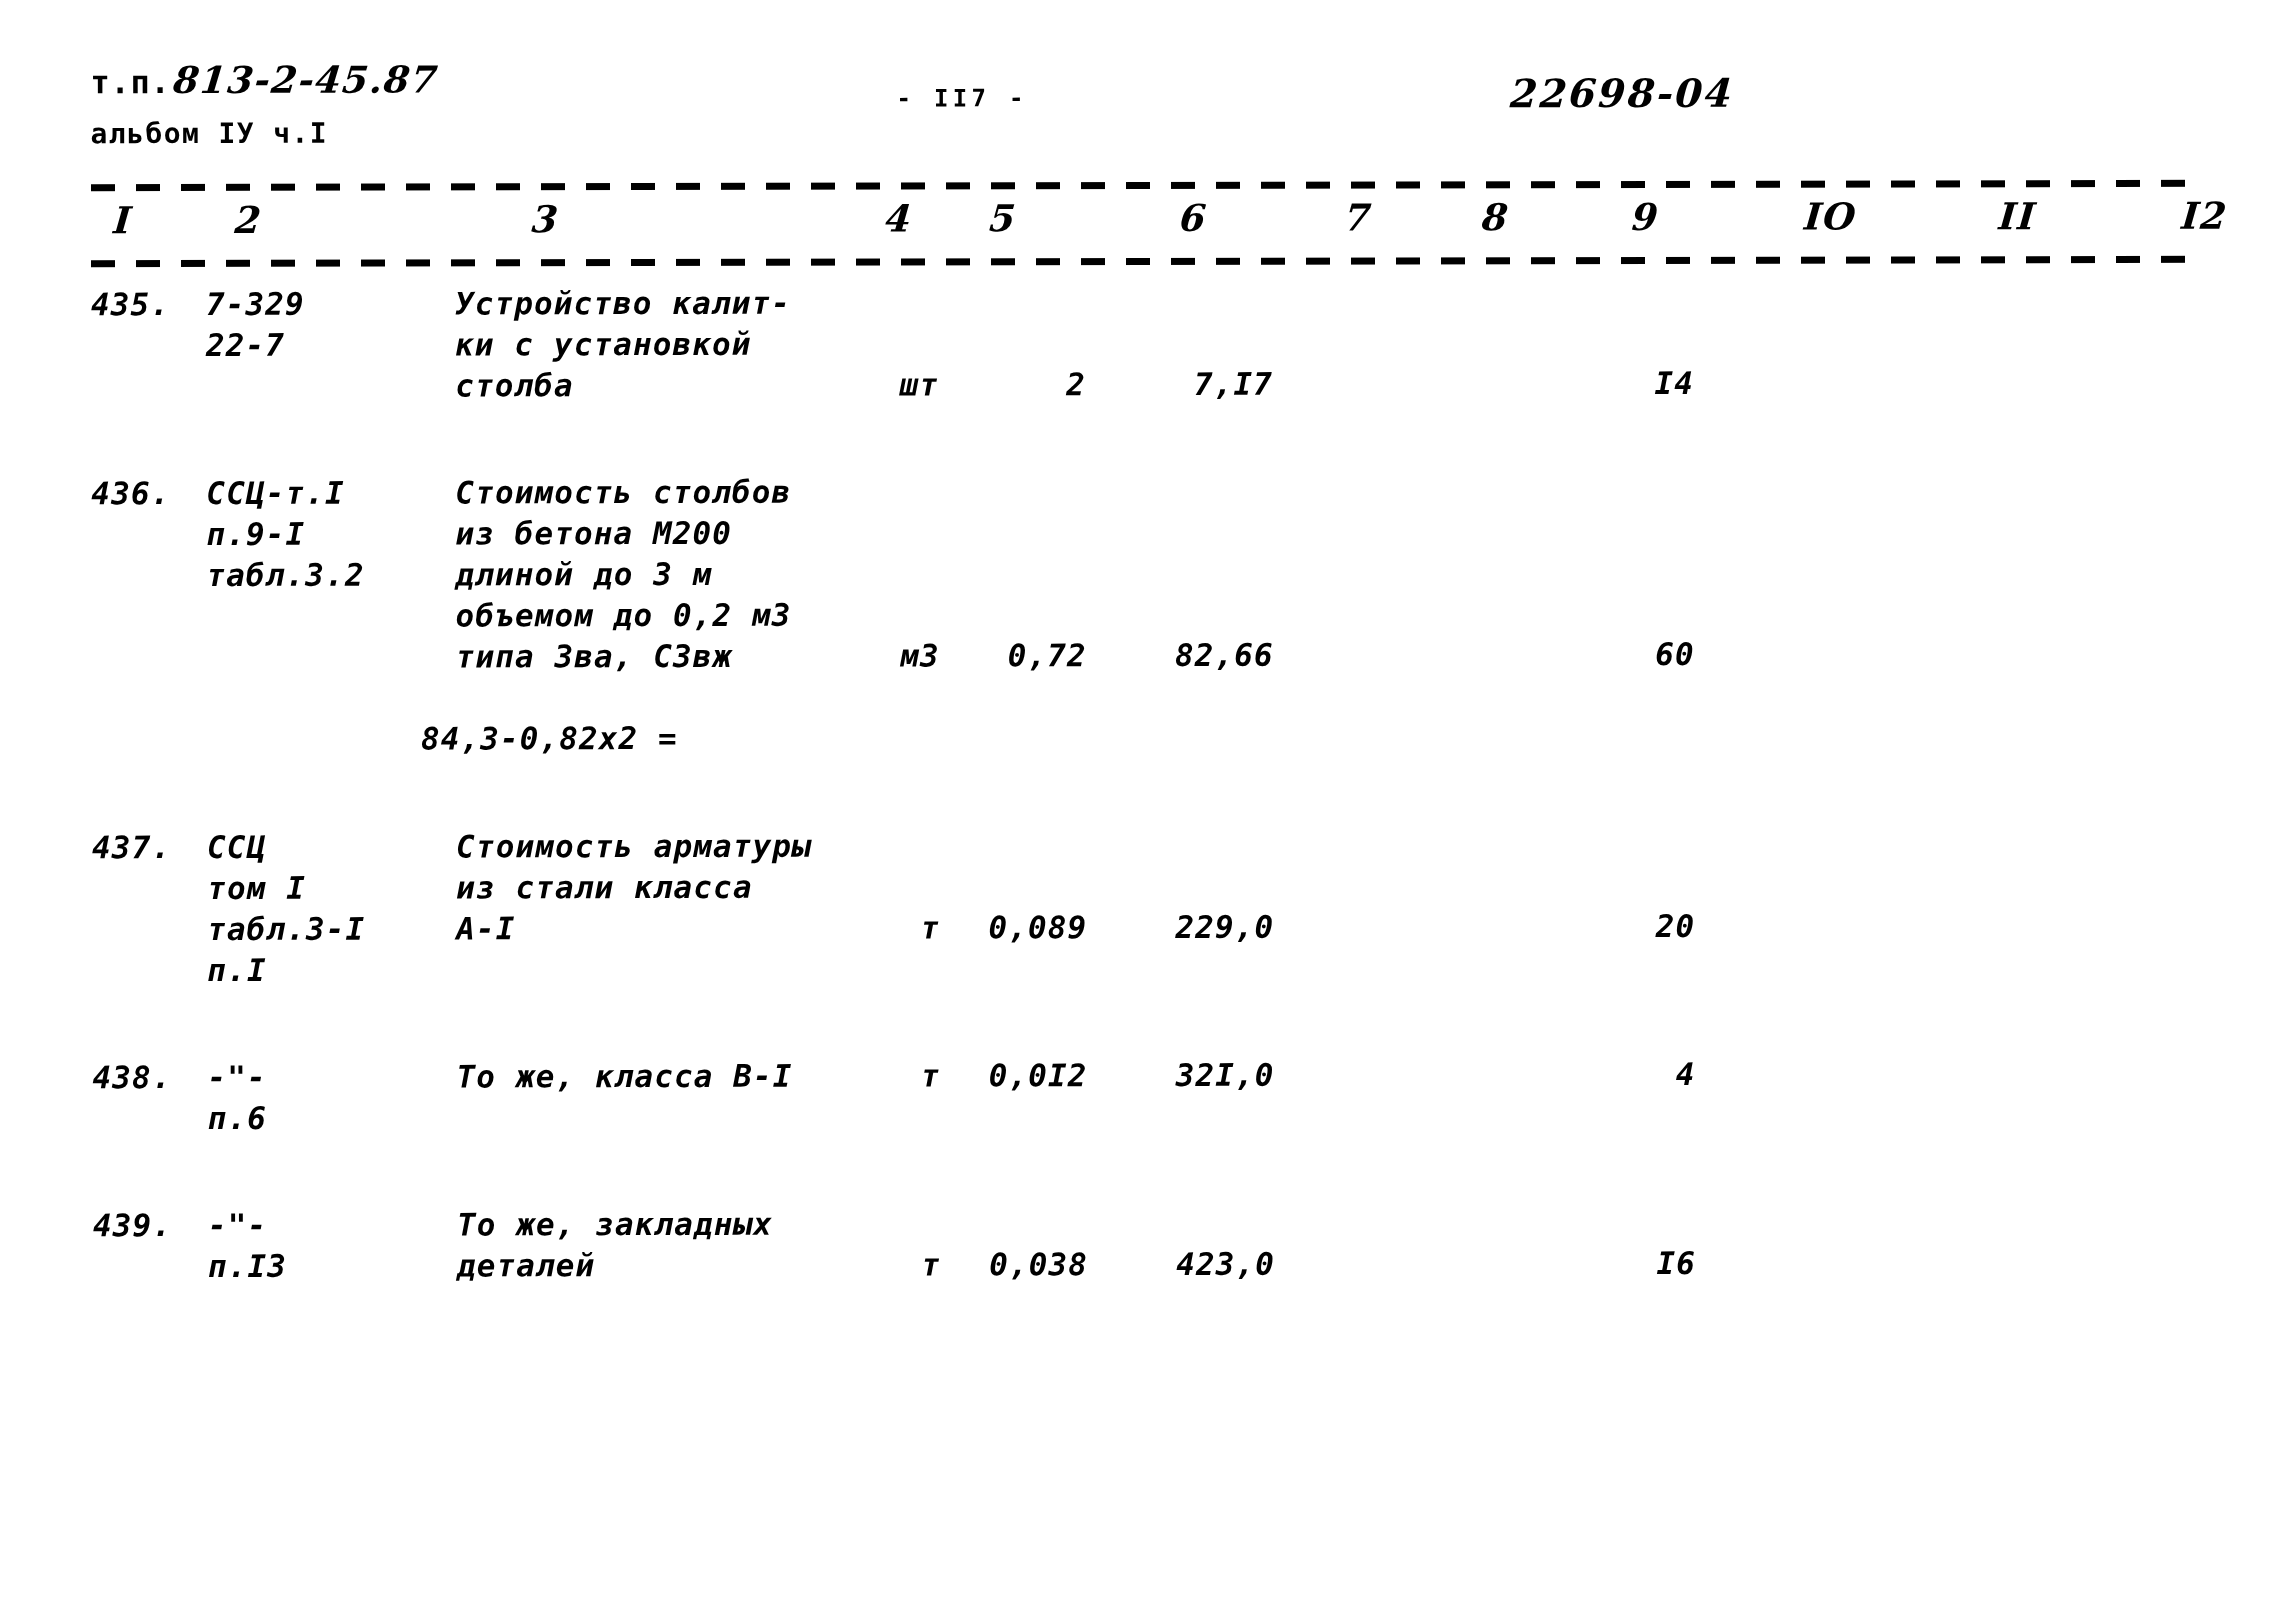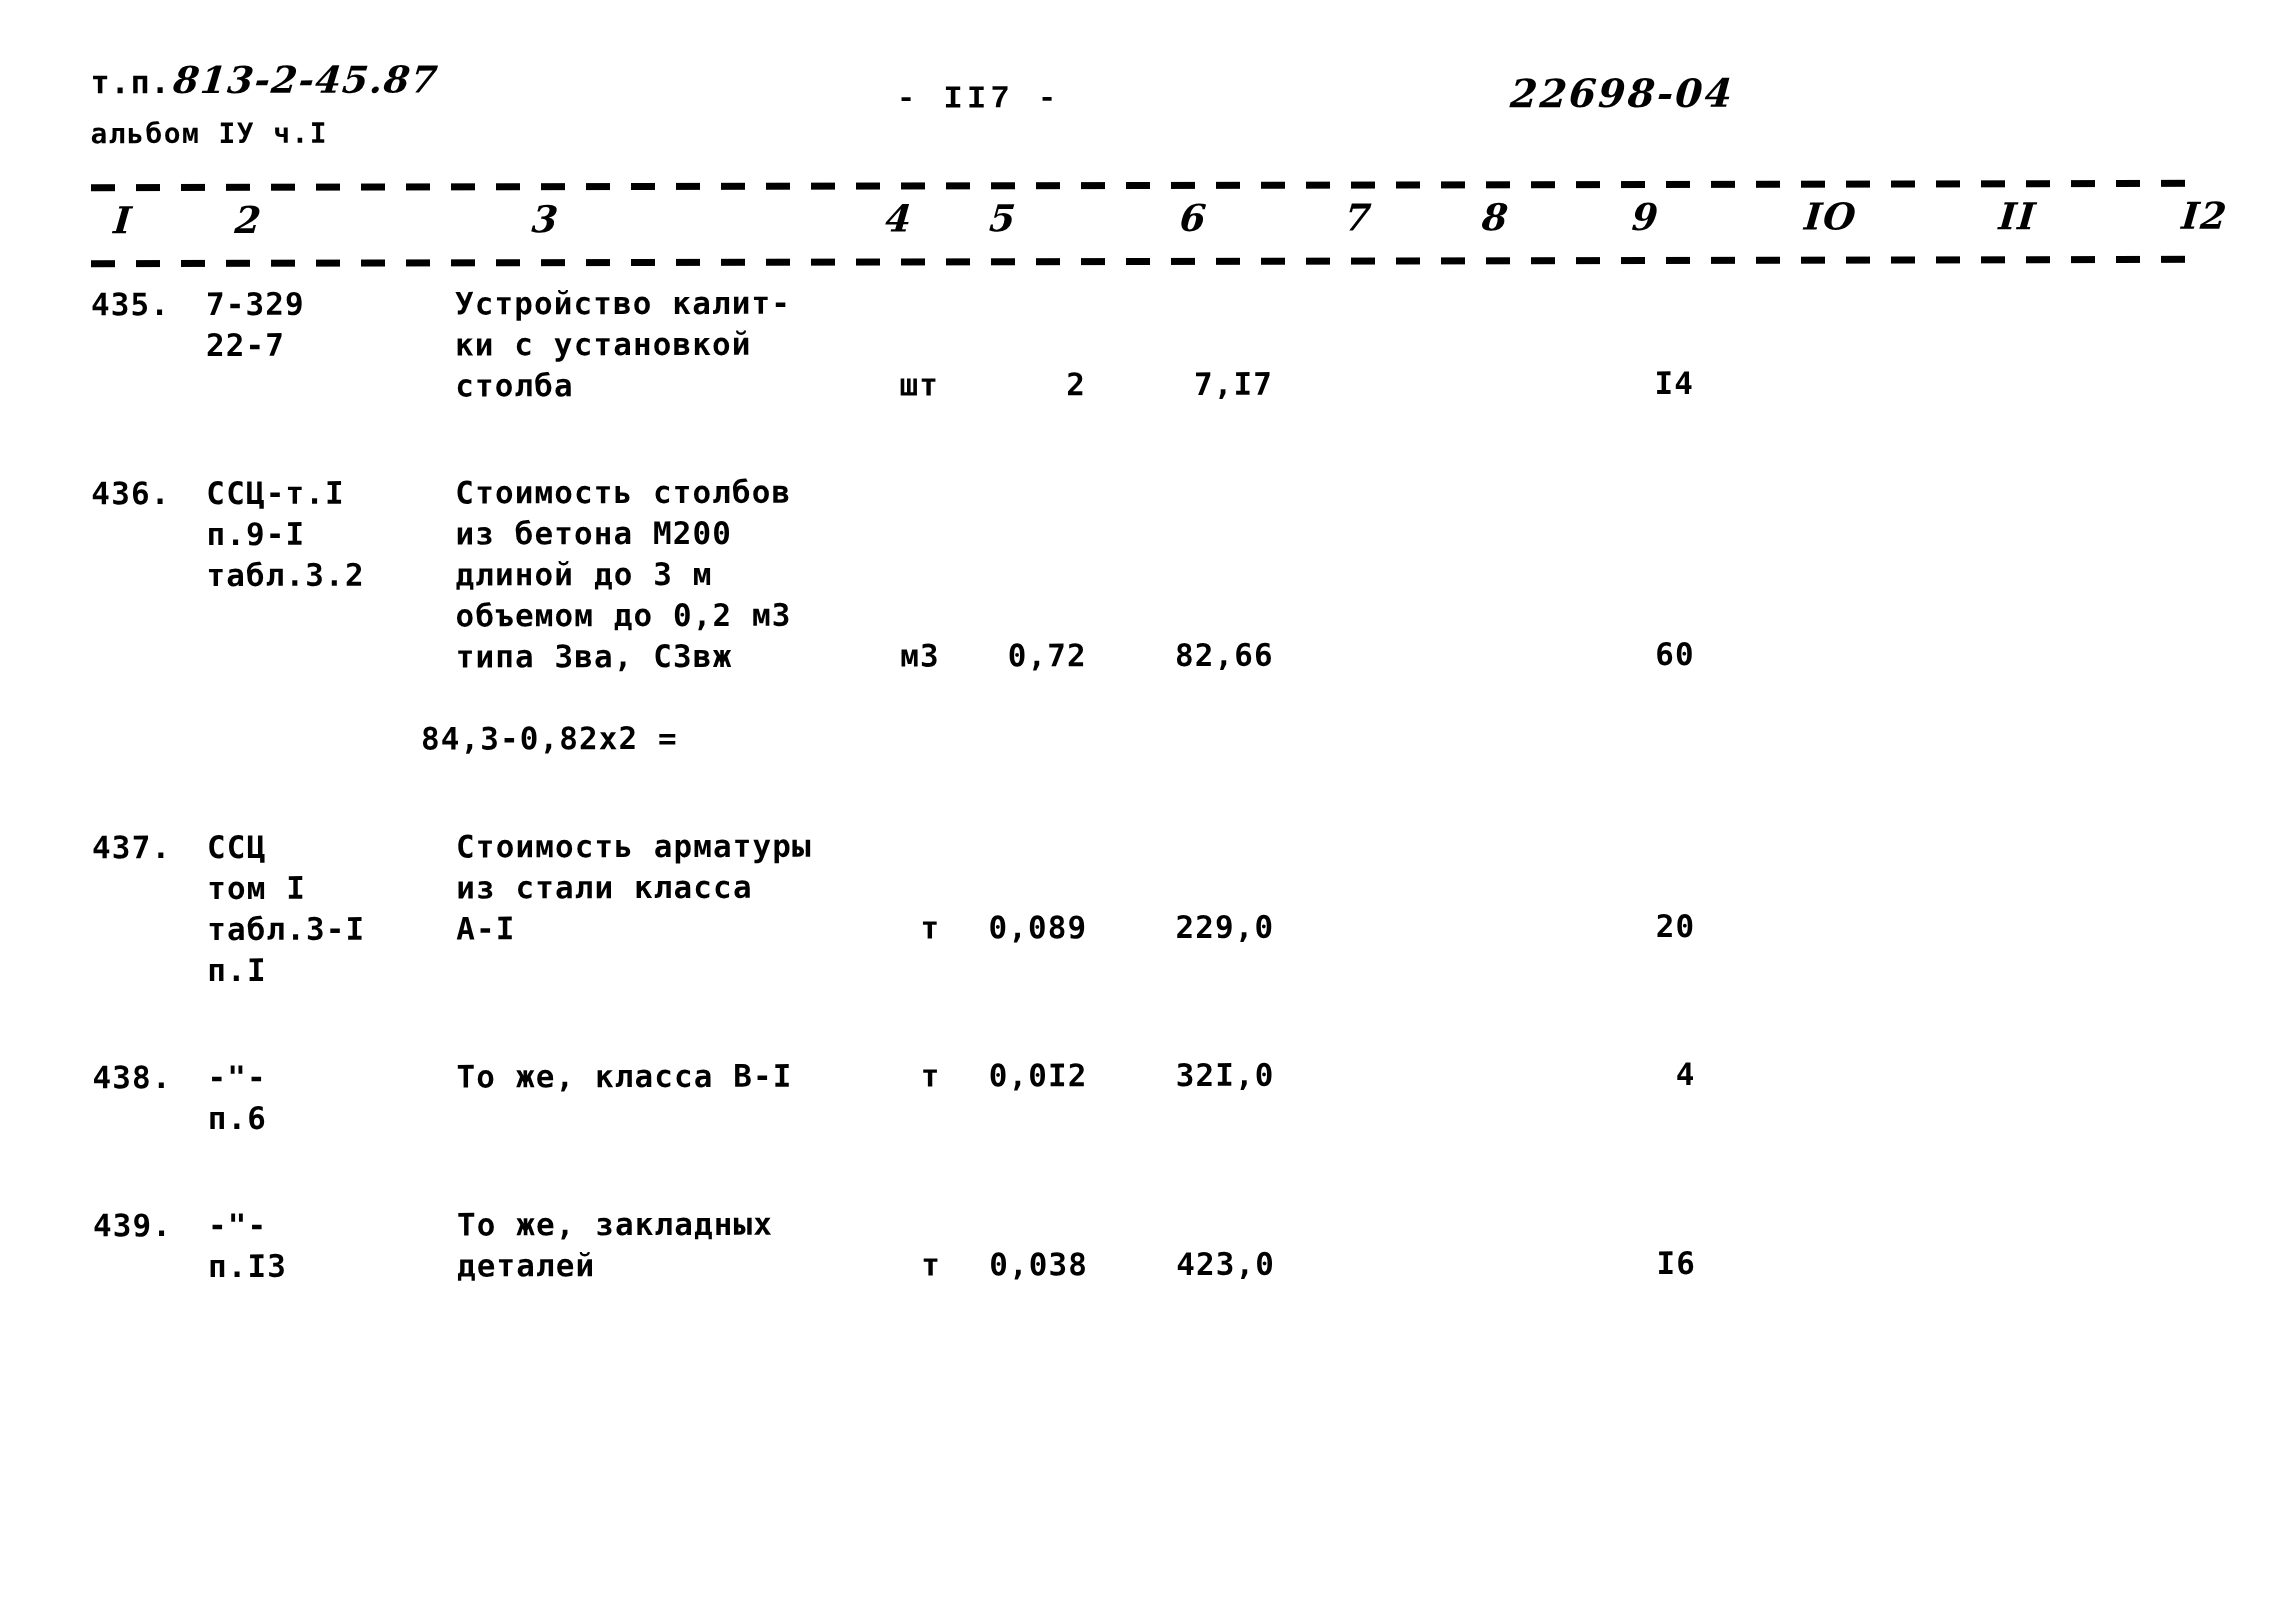--- a/index.html
+++ b/index.html
@@ -57,23 +57,22 @@
     transform: skewX(-6deg);
   }
 
   #header-album {
     left: 92px; top: 92px;
     font-size: 28px; font-weight: 700; letter-spacing: 1.4px;
   }
 
   #page-number {
     left: 898px; top: 59px;
-    font-size: 32px;
+    font-size: 24px;
     letter-spacing: 4.3px;
-    font-family: Liberation Mono, monospace;
   }
 
   #doc-number {
     left: 1512px; top: 52px;
     font-size: 39px;
     letter-spacing: 2.2px;
     transform: skewX(-4deg);
   }
 
   
@@ -101,21 +100,21 @@
     font-size: 37px;
     text-align: center;
     transform: skewX(-5deg);
   }
 
   
   #table-body { left: 0; top: 282px; width: 2295px; }
 
   .row { position: relative; width: 2295px; }
 
-  .cell { position: absolute; white-space: pre; }
+  .cell { position: absolute; white-space: pre; font-style: italic; }
 
   .c-num   { left: 92px;  width: 108px; text-align: left; }
   .c-just  { left: 207px;  width: 194px; text-align: left; }
   .c-desc  { left: 421px;  width: 432px; text-align: left; margin-left: 35px; }
   .c-unit  { left: 861px; width: 79px; text-align: right; }
   .c-qty   { left: 965px; width: 122px; text-align: right; }
   .c-price { left: 1123px; width: 151px; text-align: right; }
   .c-col9  { left: 1580px; width: 115px; text-align: right; }
 
   .formula { left: 421px; text-align: right; }

